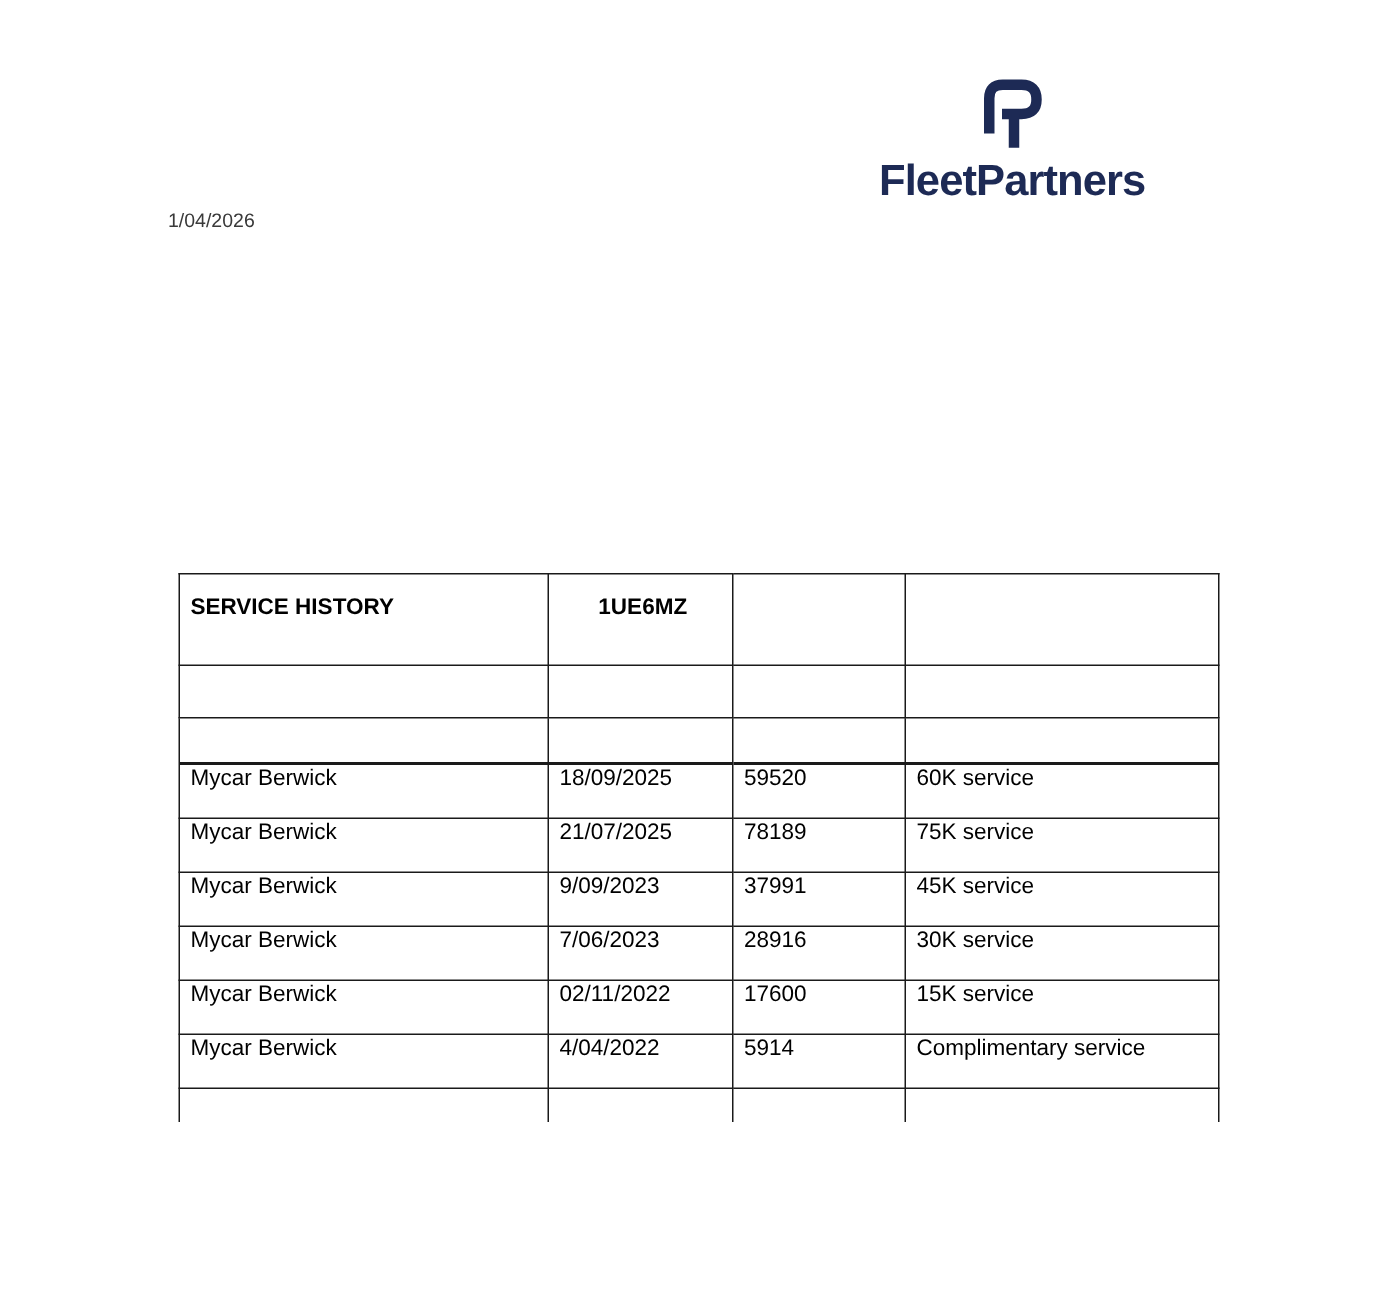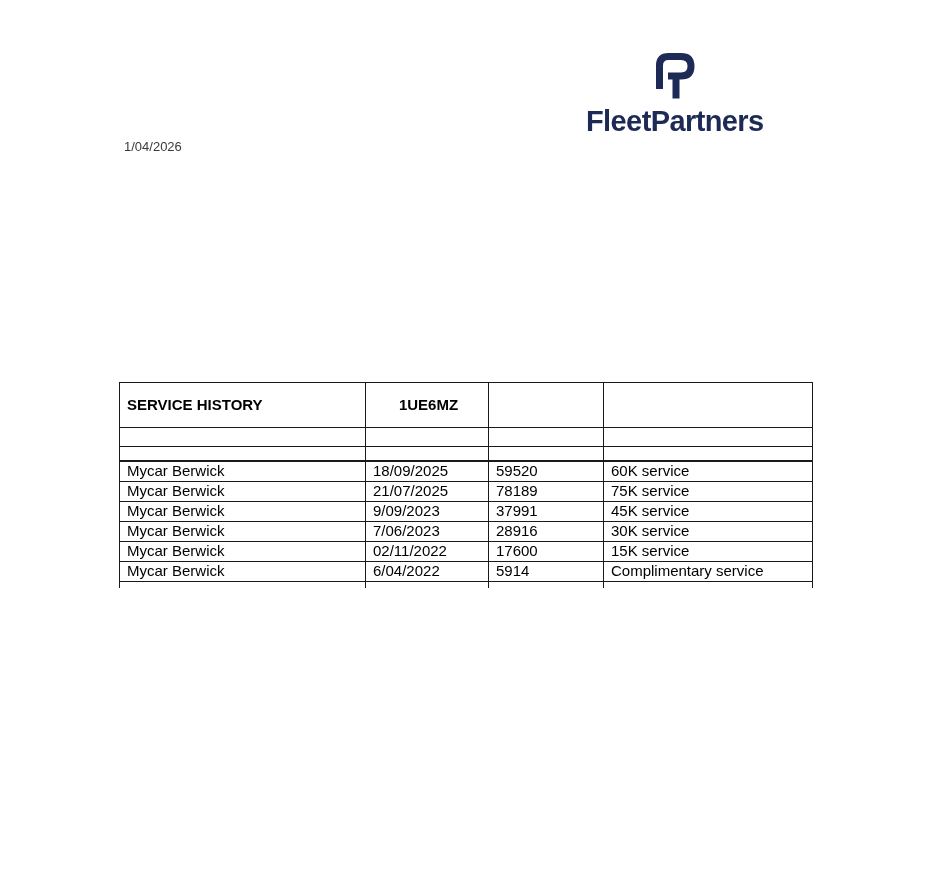--- a/index.html
+++ b/index.html
@@ -28,37 +28,37 @@
     font-size:29px;
     font-weight:700;
     letter-spacing:-0.6px;
     white-space:nowrap;
     line-height:1;
     padding-bottom:2px;
   }
   
   .doc-date{
     position:absolute;
-    left:124px;top:139px;
+    left:112px;top:139px;
     font-size:13px;
     color:#3a3a3a;
   }
   
   table.svc{
     position:absolute;
     left:119px;top:382px;
     border-collapse:collapse;
     table-layout:fixed;
     width:693px;
     font-size:15px;
     color:#000;
   }
   table.svc td{
     border:1px solid var(--border-c);
-    padding:0 4px 2px 7px;
+    padding:0 4px 18px 7px;
     vertical-align:bottom;
     overflow:hidden;
     white-space:nowrap;
   }
   tr.row-title td{
     height:42px;
     vertical-align:middle;
     font-weight:700;
   }
   tr.row-title td:nth-child(2){text-align:center;}
@@ -144,21 +144,21 @@
         <td>30K service</td>
       </tr>
       <tr>
         <td>Mycar Berwick</td>
         <td>02/11/2022</td>
         <td>17600</td>
         <td>15K service</td>
       </tr>
       <tr>
         <td>Mycar Berwick</td>
-        <td>6/04/2022</td>
+        <td>4/04/2022</td>
         <td>5914</td>
         <td>Complimentary service</td>
       </tr>
     </tbody>
   <tbody>
     <tr class="row-stub">
       <td></td>
       <td></td>
       <td></td>
       <td></td>

